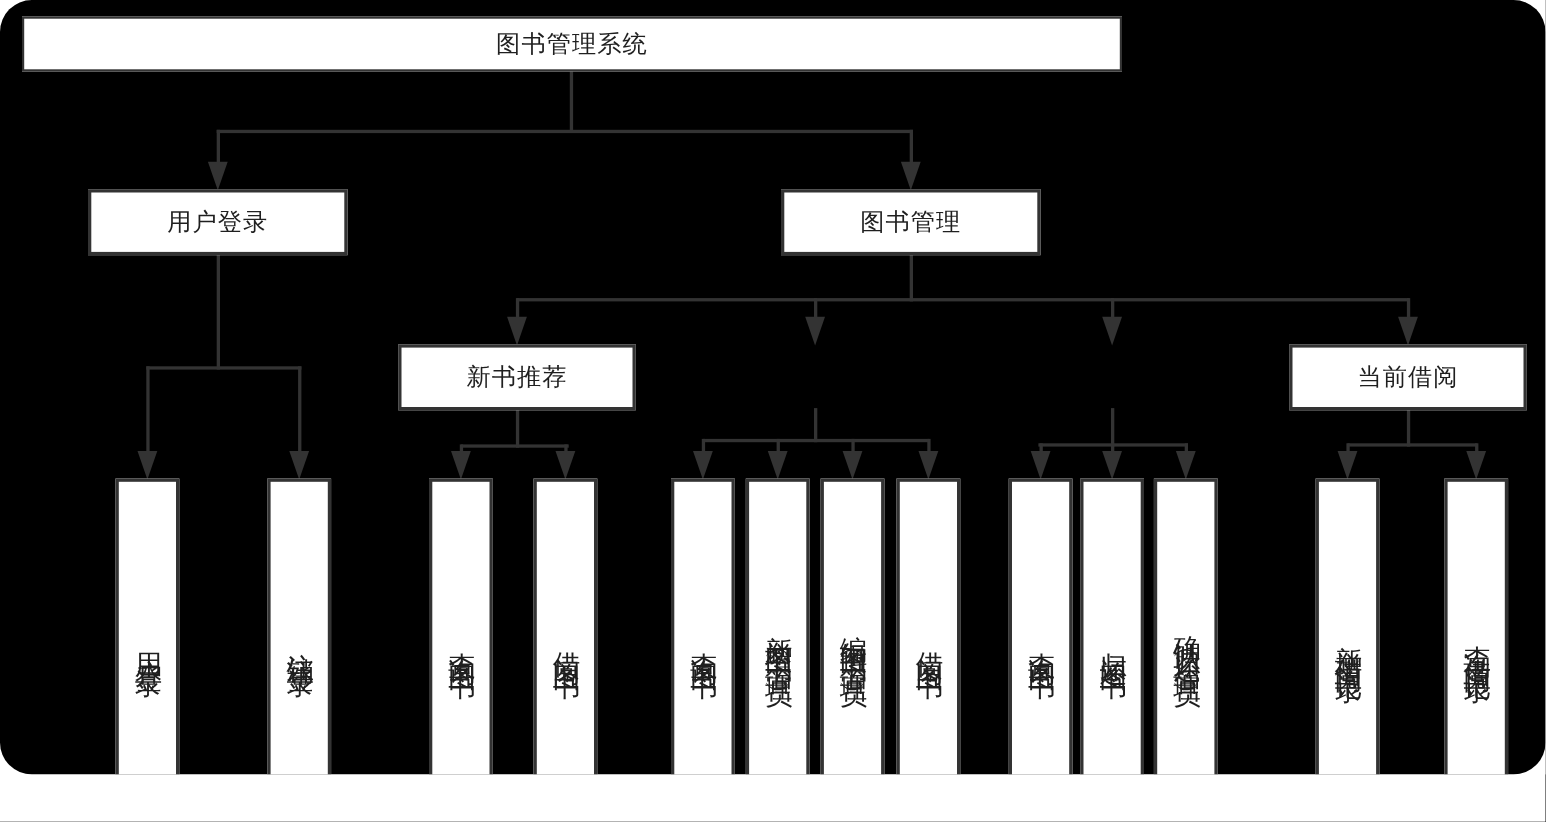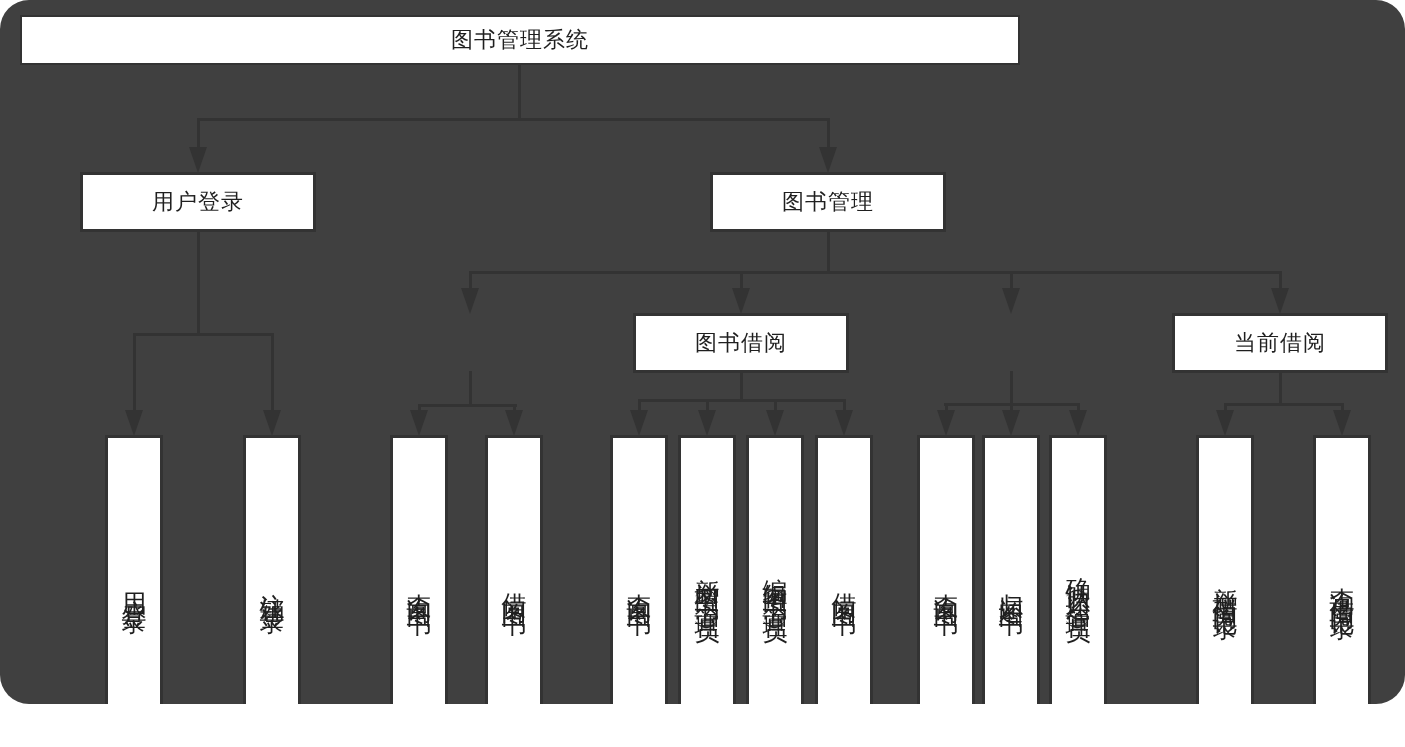--- a/index.html
+++ b/index.html
@@ -1,17 +1,17 @@
 <!DOCTYPE html>
 <html><head>
 <meta charset="utf-8">
 <style>
   html,body{margin:0;padding:0;background:#fff;}
   .canvas{
-    position:relative;width:1405px;height:704px;background:#404040;
+    position:relative;width:1405px;height:704px;background:#000000;
     font-family:"Liberation Sans","DejaVu Sans",sans-serif;overflow:hidden;border-radius:29px;
   }
   .box{
     position:absolute;border:3px solid #333333;background:#ffffff;
     display:flex;align-items:center;justify-content:center;box-sizing:border-box;
     z-index:2;
   }
   .root-box{border-width:2px;}
   .h-label{
     font-size:22px;color:#1f1f1f;letter-spacing:1px;white-space:nowrap;
@@ -42,22 +42,22 @@
     <span class="h-label">图书管理系统</span>
   </div>
 
   <div class="box" style="left:80px;top:172px;width:236px;height:60px;">
     <span class="h-label">用户登录</span>
   </div>
   <div class="box" style="left:710px;top:172px;width:236px;height:60px;">
     <span class="h-label">图书管理</span>
   </div>
 
-  <div class="box" style="left:633px;top:313px;width:216px;height:60px;">
-    <span class="h-label">图书借阅</span>
+  <div class="box" style="left:362px;top:313px;width:216px;height:60px;">
+    <span class="h-label">新书推荐</span>
   </div>
   <div class="box" style="left:1172px;top:313px;width:216px;height:60px;">
     <span class="h-label">当前借阅</span>
   </div>
 
   <div class="box" style="left:105px;top:435px;width:58px;height:300px;">
     <span class="v-label">用户登录</span>
   </div>
   <div class="box" style="left:243px;top:435px;width:58px;height:300px;">
     <span class="v-label">注销登录</span>

